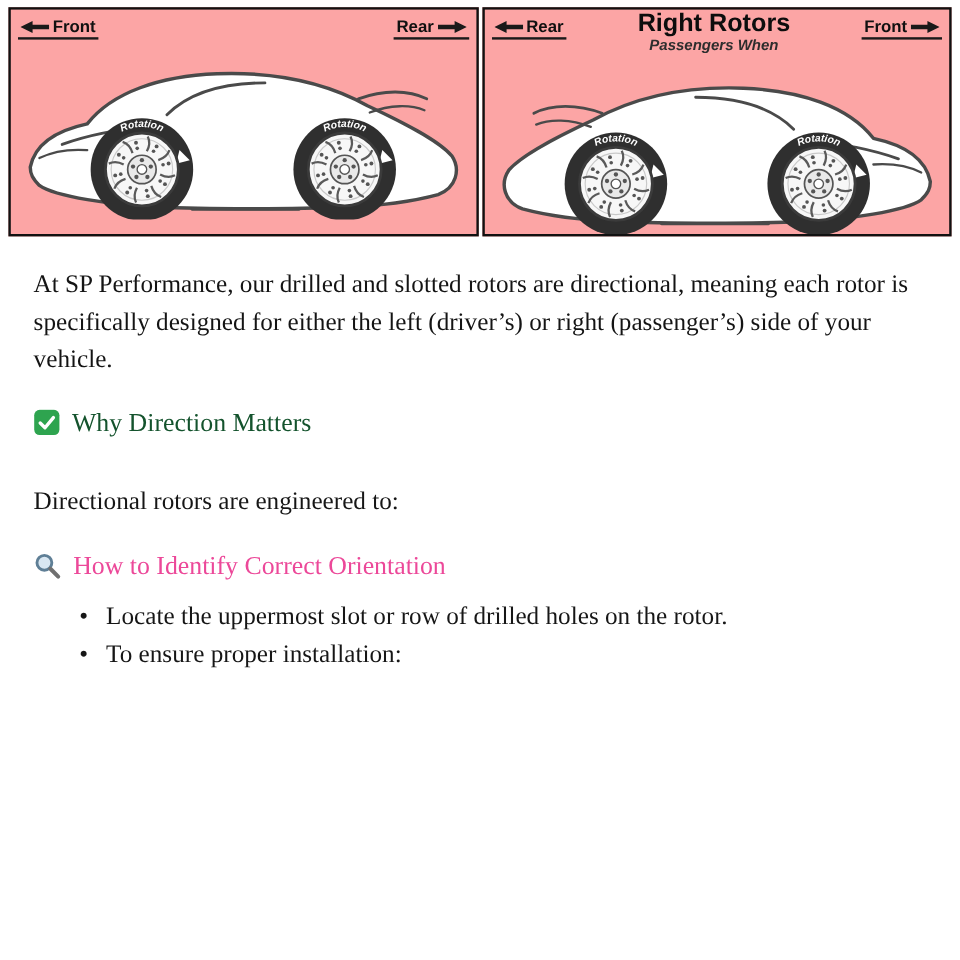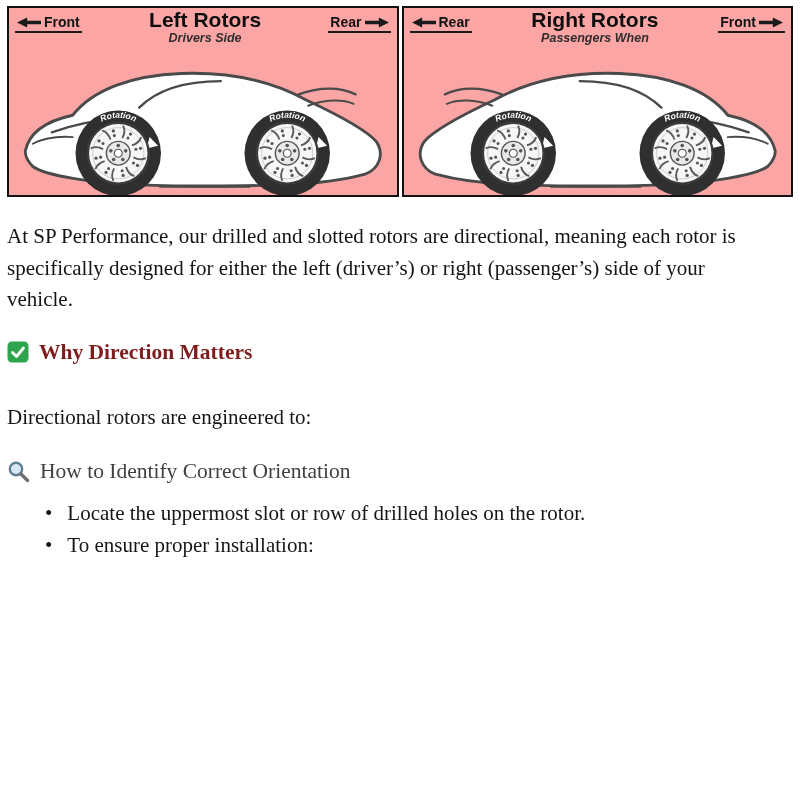--- a/index.html
+++ b/index.html
@@ -13,48 +13,44 @@
   .corner{display:flex;align-items:center;gap:3px;border-bottom:2.5px solid #1a1a1a;
           padding:1px 2px 1px 2px;margin-top:2px;
           font-family:"Liberation Sans",sans-serif;font-weight:bold;font-size:14px;color:#111;}
   .titlebox{text-align:center;margin-top:-3px;flex:1;}
   .panel-title{font-family:"Liberation Sans",sans-serif;font-weight:bold;font-size:21px;color:#0d0d0d;}
   .panel-sub{font-family:"Liberation Sans",sans-serif;font-weight:bold;font-style:italic;
              font-size:12.5px;color:#2d2d2d;margin-top:-1px;}
   .car{display:block;width:100%;height:150px;}
 
   
-  .article{padding:12px 28px 0 7px;font-size:21px;line-height:1.5;}
+  .article{padding:12px 28px 0 28px;font-size:21px;line-height:1.5;}
   .para{margin-top:10px;color:#141414;}
-  .h1{display:flex;align-items:center;gap:10px;font-weight:bold;font-size:21.5px;margin-top:20px;color:#7f1d1d;}
-  .h2{display:flex;align-items:center;gap:10px;font-size:21.5px;color:#404040;margin-top:22px;}
+  .h1{display:flex;align-items:center;gap:10px;font-weight:normal;font-size:21.5px;margin-top:20px;color:#14532d;}
+  .h2{display:flex;align-items:center;gap:10px;font-size:21.5px;color:#ec4899;margin-top:22px;}
   .lead{margin-top:34px;}
   .bullets{margin-top:10px;}
   .bullet{display:flex;margin:1px 0 1px 38px;}
   .bullet::before{content:"\2022";margin-right:15px;}
   .icon{display:inline-flex;flex:none;}
 </style>
 </head>
 <body>
 
 <div class="diagram">
 
   <div class="panel">
     <div class="panel-header">
       <div class="corner">
         <span class="icon">
           <svg width="24" height="11" viewBox="0 0 26 11">
               <path d="M0,5.5 L11,0 L11,3.5 L26,3.5 L26,7.5 L11,7.5 L11,11 Z" fill="#1a1a1a"></path>
             </svg>
         </span>
         <span>Front</span>
-      </div>
-      <div class="titlebox">
-        <div class="panel-title">Left Rotors</div>
-        <div class="panel-sub">Drivers Side</div>
       </div>
       <div class="corner">
         <span>Rear</span>
         <span class="icon">
           <svg width="24" height="11" viewBox="0 0 26 11">
               <path d="M26,5.5 L15,0 L15,3.5 L0,3.5 L0,7.5 L15,7.5 L15,11 Z" fill="#1a1a1a"></path>
             </svg>
         </span>
       </div>
     </div>

